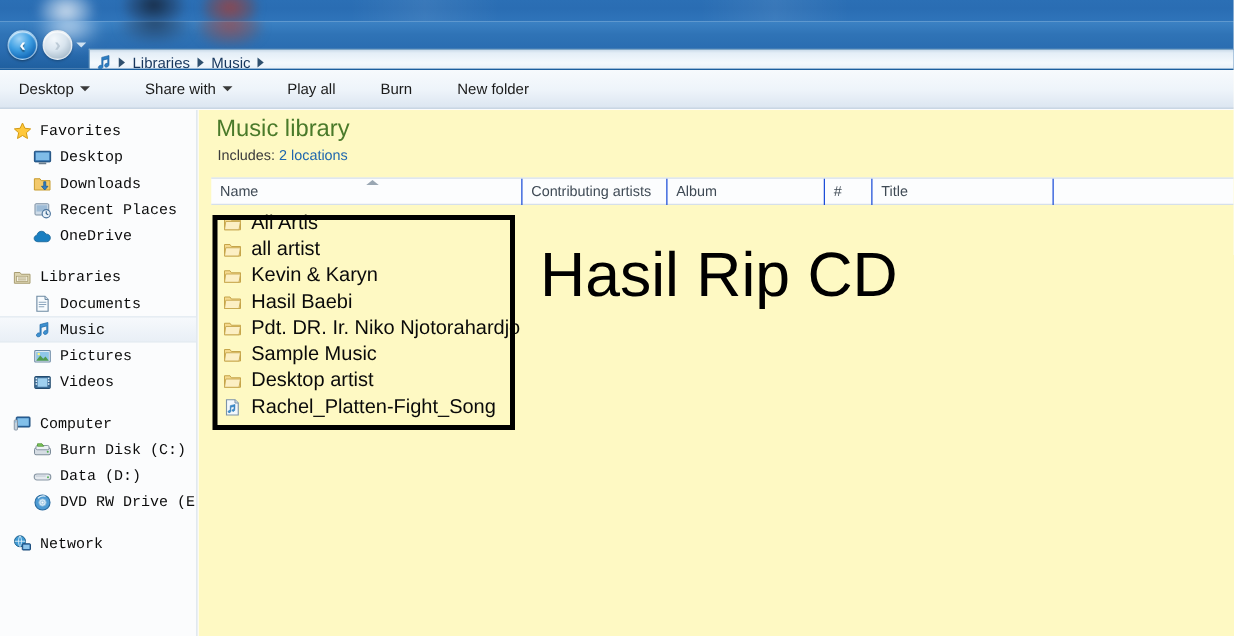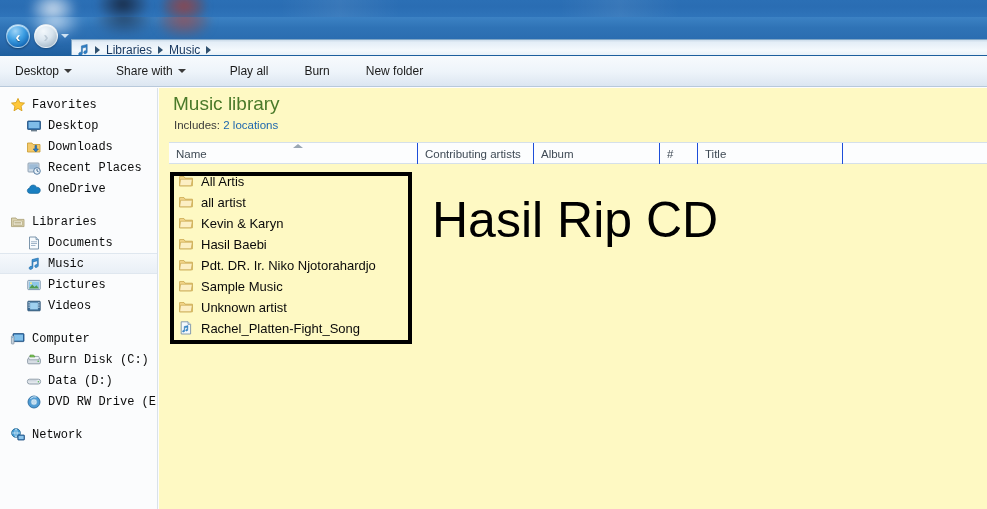--- a/index.html
+++ b/index.html
@@ -202,23 +202,23 @@
     width: 0; height: 0;
     border-left: 5px solid transparent; border-right: 5px solid transparent;
     border-bottom: 4px solid #9aa7b3;
   }
 
   .filelist {
     position: absolute; left: 10px; top: 76px; right: 0; bottom: 0;
     padding-top: 4px;
   }
   .filerow {
-    height: 21px; display: flex; align-items: flex-end; gap: 7px;
+    height: 21px; display: flex; align-items: center; gap: 7px;
     padding-left: 9px; cursor: pointer;
-    font-size: 13px; color: #0a0a0a; white-space: nowrap;
+    font-size: 16px; color: #0a0a0a; white-space: nowrap;
   }
 
   
   .anno-rect {
     position: absolute; left: 170px; top: 172px;
     width: 242px; height: 172px;
     border: 4px solid #000000;
     pointer-events: none;
   }
   .anno-text {
@@ -574,21 +574,21 @@
           <span>Sample Music</span>
         </div>
 
         <div class="filerow">
           <span class="ico">
             <svg width="16" height="16" viewBox="0 0 16 16">
               <path d="M1.6 3.6 L6 3.6 L7.1 5.2 L14.4 5.2 L14.4 12.8 L1.6 12.8 Z" fill="#f5d98e" stroke="#c6a54a" stroke-width="0.8"></path>
               <path d="M2.6 6.2 L14.4 6.2 L13.2 12.8 L1.6 12.8 Z" fill="#fcefc4" stroke="#c6a54a" stroke-width="0.7"></path>
             </svg>
           </span>
-          <span>Unknown artist</span>
+          <span>Desktop artist</span>
         </div>
 
         <div class="filerow">
           <span class="ico">
             <svg width="16" height="16" viewBox="0 0 16 16">
               <path d="M3.2 1.8 L10 1.8 L12.6 4.4 L12.6 14 L3.2 14 Z" fill="#f3f8fc" stroke="#7c93a8" stroke-width="0.9"></path>
               <path d="M10 1.8 L10 4.4 L12.6 4.4" fill="#d2e2ee" stroke="#7c93a8" stroke-width="0.8"></path>
               <path d="M10 5.6 L6.2 6.5 L6.2 10.4 C5.9 10.2 5.4 10.2 5 10.5 C4.5 10.8 4.3 11.4 4.6 11.8 C4.9 12.2 5.6 12.2 6.1 11.9 C6.5 11.6 6.7 11.2 6.7 10.9 L6.7 7.8 L9.2 7.2 L9.2 9.4 C8.9 9.3 8.5 9.3 8.2 9.5 C7.7 9.8 7.5 10.4 7.8 10.8 C8.1 11.2 8.7 11.2 9.2 10.9 C9.6 10.6 9.8 10.2 9.8 9.9 Z" fill="#3e91d1" stroke="#1f6aa8" stroke-width="0.4"></path>
             </svg>
           </span>

